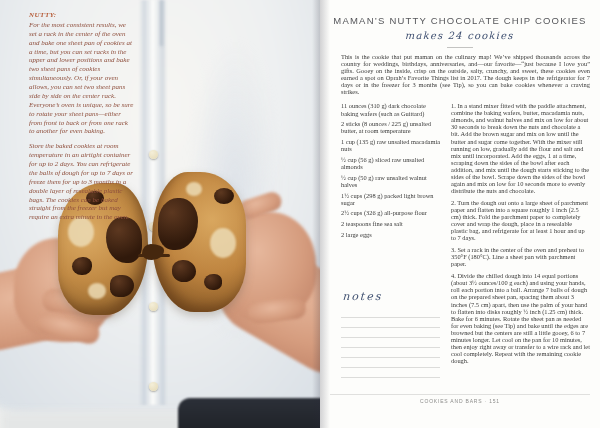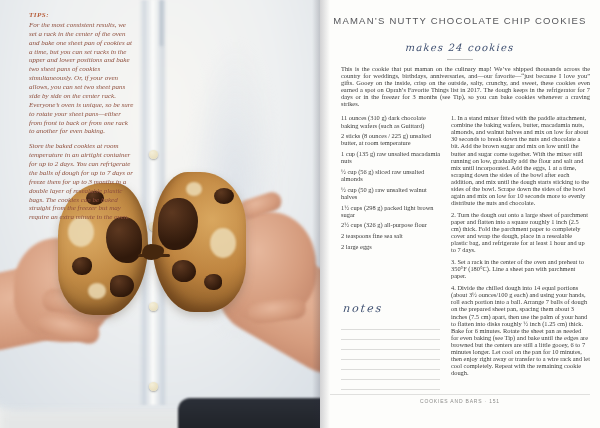--- a/index.html
+++ b/index.html
@@ -46,21 +46,21 @@
   .melt{position:absolute;background:#45270e;filter:blur(.5px);}
   
   .tips{position:absolute;left:29px;top:11px;width:106px;font-style:italic;
     font-size:7px;line-height:1.27;color:#8e4e3c;}
   .tips .tips-label{font-style:italic;font-weight:bold;color:#b65c38;letter-spacing:.5px;margin-bottom:1px;}
   .tips p{margin:0 0 6px 0;}
   
   .gutter{position:absolute;left:312px;top:0;width:18px;height:428px;z-index:5;pointer-events:none;
     background:linear-gradient(90deg,rgba(40,40,50,0) 0%,rgba(40,40,55,.20) 45%,rgba(255,255,255,0) 100%);}
   .page-right{position:absolute;left:320px;top:0;width:280px;height:428px;background:#fdfdfb;}
-  .title{margin:15px 8px 16px 8px;text-align:center;font-family:"Liberation Sans",sans-serif;
+  .title{margin:15px 8px 4px 8px;text-align:center;font-family:"Liberation Sans",sans-serif;
     font-size:9.5px;font-weight:400;letter-spacing:1.2px;color:#55565a;}
   .yield{margin-top:3px;text-align:center;font-family:"DejaVu Serif",serif;font-style:italic;
     font-size:10px;letter-spacing:1.2px;color:#3e4f70;transform:skewX(-4deg);}
   .divider{width:26px;border:none;border-top:1px solid #c3c3c1;margin:6px auto 5px auto;}
   .intro{margin:0 10px 0 21px;font-size:6.4px;line-height:1.1;color:#3b3b3a;text-align:justify;}
   .columns{display:flex;margin:7px 10px 0 21px;gap:8px;}
   .col-ing{width:102px;flex:none;}
   .col-steps{flex:1;}
   .ing{font-size:6.4px;line-height:1.13;margin:0 0 3.4px 0;color:#3b3b3a;}
   .step{font-size:6.4px;line-height:1.1;margin:0 0 5px 0;color:#3b3b3a;}
@@ -108,21 +108,21 @@
     <div class="choc" style="left:20px;top:88px;width:24px;height:22px;border-radius:45% 55% 50% 50%"></div>
     <div class="choc" style="left:62px;top:16px;width:20px;height:16px;border-radius:50%"></div>
     <div class="choc" style="left:52px;top:102px;width:18px;height:16px;border-radius:55% 45% 45% 55%"></div>
     <div class="crumb" style="left:58px;top:56px;width:26px;height:30px"></div>
     <div class="crumb" style="left:34px;top:10px;width:16px;height:14px"></div>
   </div>
   <div class="melt" style="left:142px;top:244px;width:22px;height:16px;border-radius:40% 60% 55% 45%/60% 40% 60% 40%"></div>
   <div class="melt" style="left:138px;top:254px;width:32px;height:3px;border-radius:2px"></div>
 
   <div class="tips">
-    <div class="tips-label">TIPS:</div>
+    <div class="tips-label">NUTTY:</div>
     <p>For the most consistent results, we set a rack in the center of the oven and bake one sheet pan of cookies at a time, but you can set racks in the upper and lower positions and bake two sheet pans of cookies simultaneously. Or, if your oven allows, you can set two sheet pans side by side on the center rack. Everyone’s oven is unique, so be sure to rotate your sheet pans—either from front to back or from one rack to another for even baking.</p>
     <p>Store the baked cookies at room temperature in an airtight container for up to 2 days. You can refrigerate the balls of dough for up to 7 days or freeze them for up to 3 months in a double layer of resealable plastic bags. The cookies can be baked straight from the freezer but may require an extra minute in the oven.</p>
   </div>
 </div>
 
 <div class="gutter"></div>
 
 <div class="page-right">
   <div class="title">MAMAN’S NUTTY CHOCOLATE CHIP COOKIES</div>
   <div class="yield">makes 24 cookies</div>

